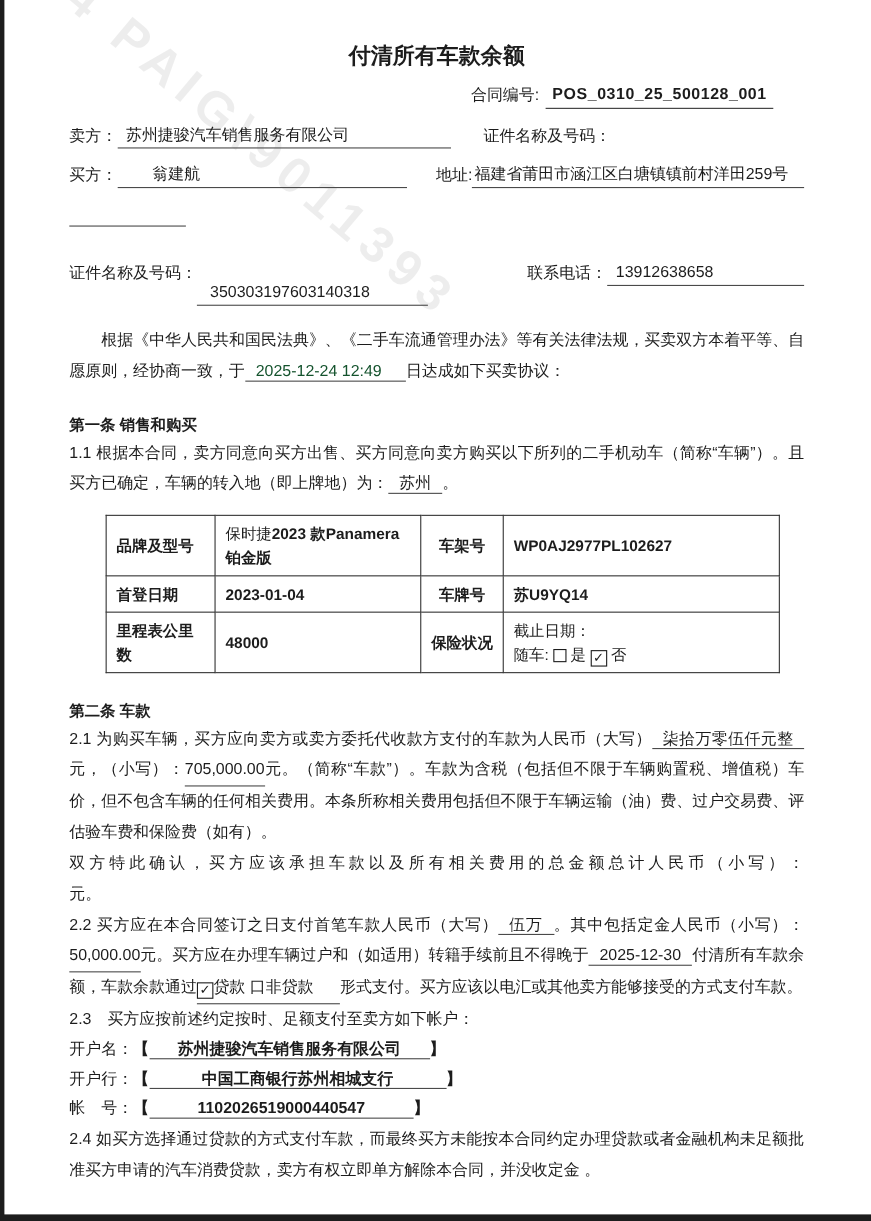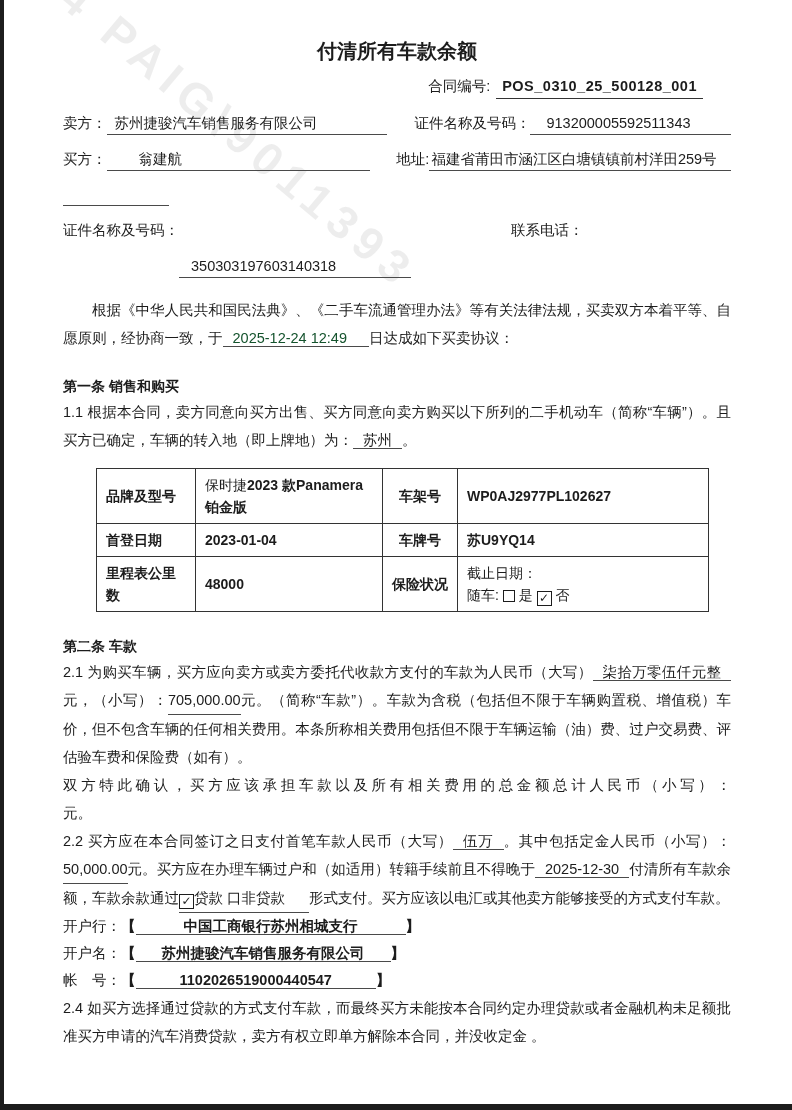--- a/index.html
+++ b/index.html
@@ -11,21 +11,21 @@
   .edge-left{position:absolute;left:0;top:0;width:4px;height:1110px;background:#1d1d1d;}
   .edge-bottom{position:absolute;left:0;top:1104px;width:792px;height:6px;background:#1d1d1d;}
   .watermark{
     position:absolute;left:58px;top:-52px;
     transform:rotate(40deg);transform-origin:top left;
     font-size:46px;font-weight:700;letter-spacing:8px;
     color:rgba(0,0,0,0.07);white-space:nowrap;z-index:0;pointer-events:none;
   }
   .content{position:absolute;left:63px;top:36px;width:668px;z-index:1;font-size:14.5px;}
   .title{text-align:center;font-size:20px;font-weight:700;line-height:30px;}
-  .row{display:flex;align-items:flex-start;}
+  .row{display:flex;align-items:center;}
   .contract-row{justify-content:flex-end;margin-top:8px;line-height:24px;padding-right:28px;}
   .contract-no{font-weight:700;border-bottom:1.5px solid #333;padding:0 6px;margin-left:6px;letter-spacing:.5px;}
   .hrow{margin-top:13px;line-height:22px;}
   .u{border-bottom:1.5px solid #4a4a4a;display:inline-block;}
   .lbl{white-space:nowrap;}
   .b{font-weight:400;}
   .seller-name{width:295px;padding-left:8px;}
   .seller-id{width:200px;padding-left:16px;}
   .buyer-name{width:260px;padding-left:32px;}
   .addr{width:337px;padding-left:2px;}
@@ -68,40 +68,40 @@
   <div class="row contract-row">
     <span class="lbl">合同编号:</span>
     <span class="contract-no">POS_0310_25_500128_001</span>
   </div>
 
   <div class="row hrow">
     <span class="lbl">卖方：</span>
     <span class="u seller-name">苏州捷骏汽车销售服务有限公司</span>
     <span class="gap30"></span>
     <span class="lbl">证件名称及号码：</span>
-    <span class="u seller-id">913200005592511343</span>
   </div>
 
   <div class="row hrow">
     <span class="lbl">买方：</span>
     <span class="u b buyer-name">翁建航</span>
     <span class="gap30"></span>
     <span class="lbl">地址:</span>
     <span class="u b addr">福建省莆田市涵江区白塘镇镇前村洋田259号</span>
   </div>
 
   <div class="row">
     <span class="u blankline"></span>
   </div>
 
   <div class="row hrow">
     <span class="lbl">证件名称及号码：</span>
     <span class="u b buyer-id">350303197603140318</span>
     <span class="gap100"></span>
     <span class="lbl">联系电话：</span>
+    <span class="u b phone">13912638658</span>
   </div>
 
   <p class="para preamble"><span>根据《中华人民共和国民法典》、《二手车流通管理办法》等有关法律法规，买卖双方本着平等、自愿原则，经协商一致，于</span><span class="date-u">2025-12-24 12:49</span><span>日达成如下买卖协议：</span></p>
 
   <div class="heading">第一条 销售和购买</div>
 
   <p class="para"><span>1.1 根据本合同，卖方同意向买方出售、买方同意向卖方购买以下所列的二手机动车（简称“车辆”）。且买方已确定，车辆的转入地（即上牌地）为：</span><span class="b val-u">苏州</span><span class="b">。</span></p>
 
   <table class="vtable">
     <tbody>
@@ -134,26 +134,27 @@
     </table>
 
   <div class="heading">第二条 车款</div>
 
   <p class="para"><span>2.1 为购买车辆，买方应向卖方或卖方委托代收款方支付的车款为人民币（大写）</span><span class="b val-u">柒拾万零伍仟元整</span><span>元，（小写）：</span><span class="u">705,000.00</span><span>元。（简称“车款”）。车款为含税（包括但不限于车辆购置税、增值税）车价，但不包含车辆的任何相关费用。本条所称相关费用包括但不限于车辆运输（油）费、过户交易费、评估验车费和保险费（如有）。</span></p>
   <div class="justify-line">双方特此确认，买方应该承担车款以及所有相关费用的总金额总计人民币（小写）：</div>
   <div class="para">元。</div>
 
   <p class="para"><span>2.2 买方应在本合同签订之日支付首笔车款人民币（大写）</span><span class="b val-u">伍万</span><span class="b">。其中包括定金</span><span>人民币（小写）：</span><span class="u">50,000.00</span><span>元。买方应在办理车辆过户和（如适用）转籍手续前且不得晚于</span><span class="val-u">2025-12-30</span><span>付清所有车款余额，车款余款通过</span><span class="u" style="padding-right:24px"><span class="cb">✓</span><span>贷款 口非贷款</span></span><span>形式支付。买方应该以电汇或其他卖方能够接受的方式支付车款。</span></p>
 
+  <div class="para">2.3　买方应按前述约定按时、足额支付至卖方如下帐户：</div>
 
   <div class="acct-row">
-    <span>开户行：</span><span class="bracket">【</span><span class="acct-val" style="padding:0 48px">中国工商银行苏州相城支行</span><span class="bracket">】</span>
+    <span>开户名：</span><span class="bracket">【</span><span class="acct-val">苏州捷骏汽车销售服务有限公司</span><span class="bracket">】</span>
   </div>
   <div class="acct-row">
-    <span>开户名：</span><span class="bracket">【</span><span class="acct-val">苏州捷骏汽车销售服务有限公司</span><span class="bracket">】</span>
+    <span>开户行：</span><span class="bracket">【</span><span class="acct-val" style="padding:0 48px">中国工商银行苏州相城支行</span><span class="bracket">】</span>
   </div>
   <div class="acct-row">
     <span>帐　号：</span><span class="bracket">【</span><span class="acct-val" style="padding:0 44px">1102026519000440547</span><span class="bracket">】</span>
   </div>
 
   <p class="para">2.4 如买方选择通过贷款的方式支付车款，而最终买方未能按本合同约定办理贷款或者金融机构未足额批准买方申请的汽车消费贷款，卖方有权立即单方解除本合同，并没收定金 。</p>
 
 </div>
 
 </body></html>

